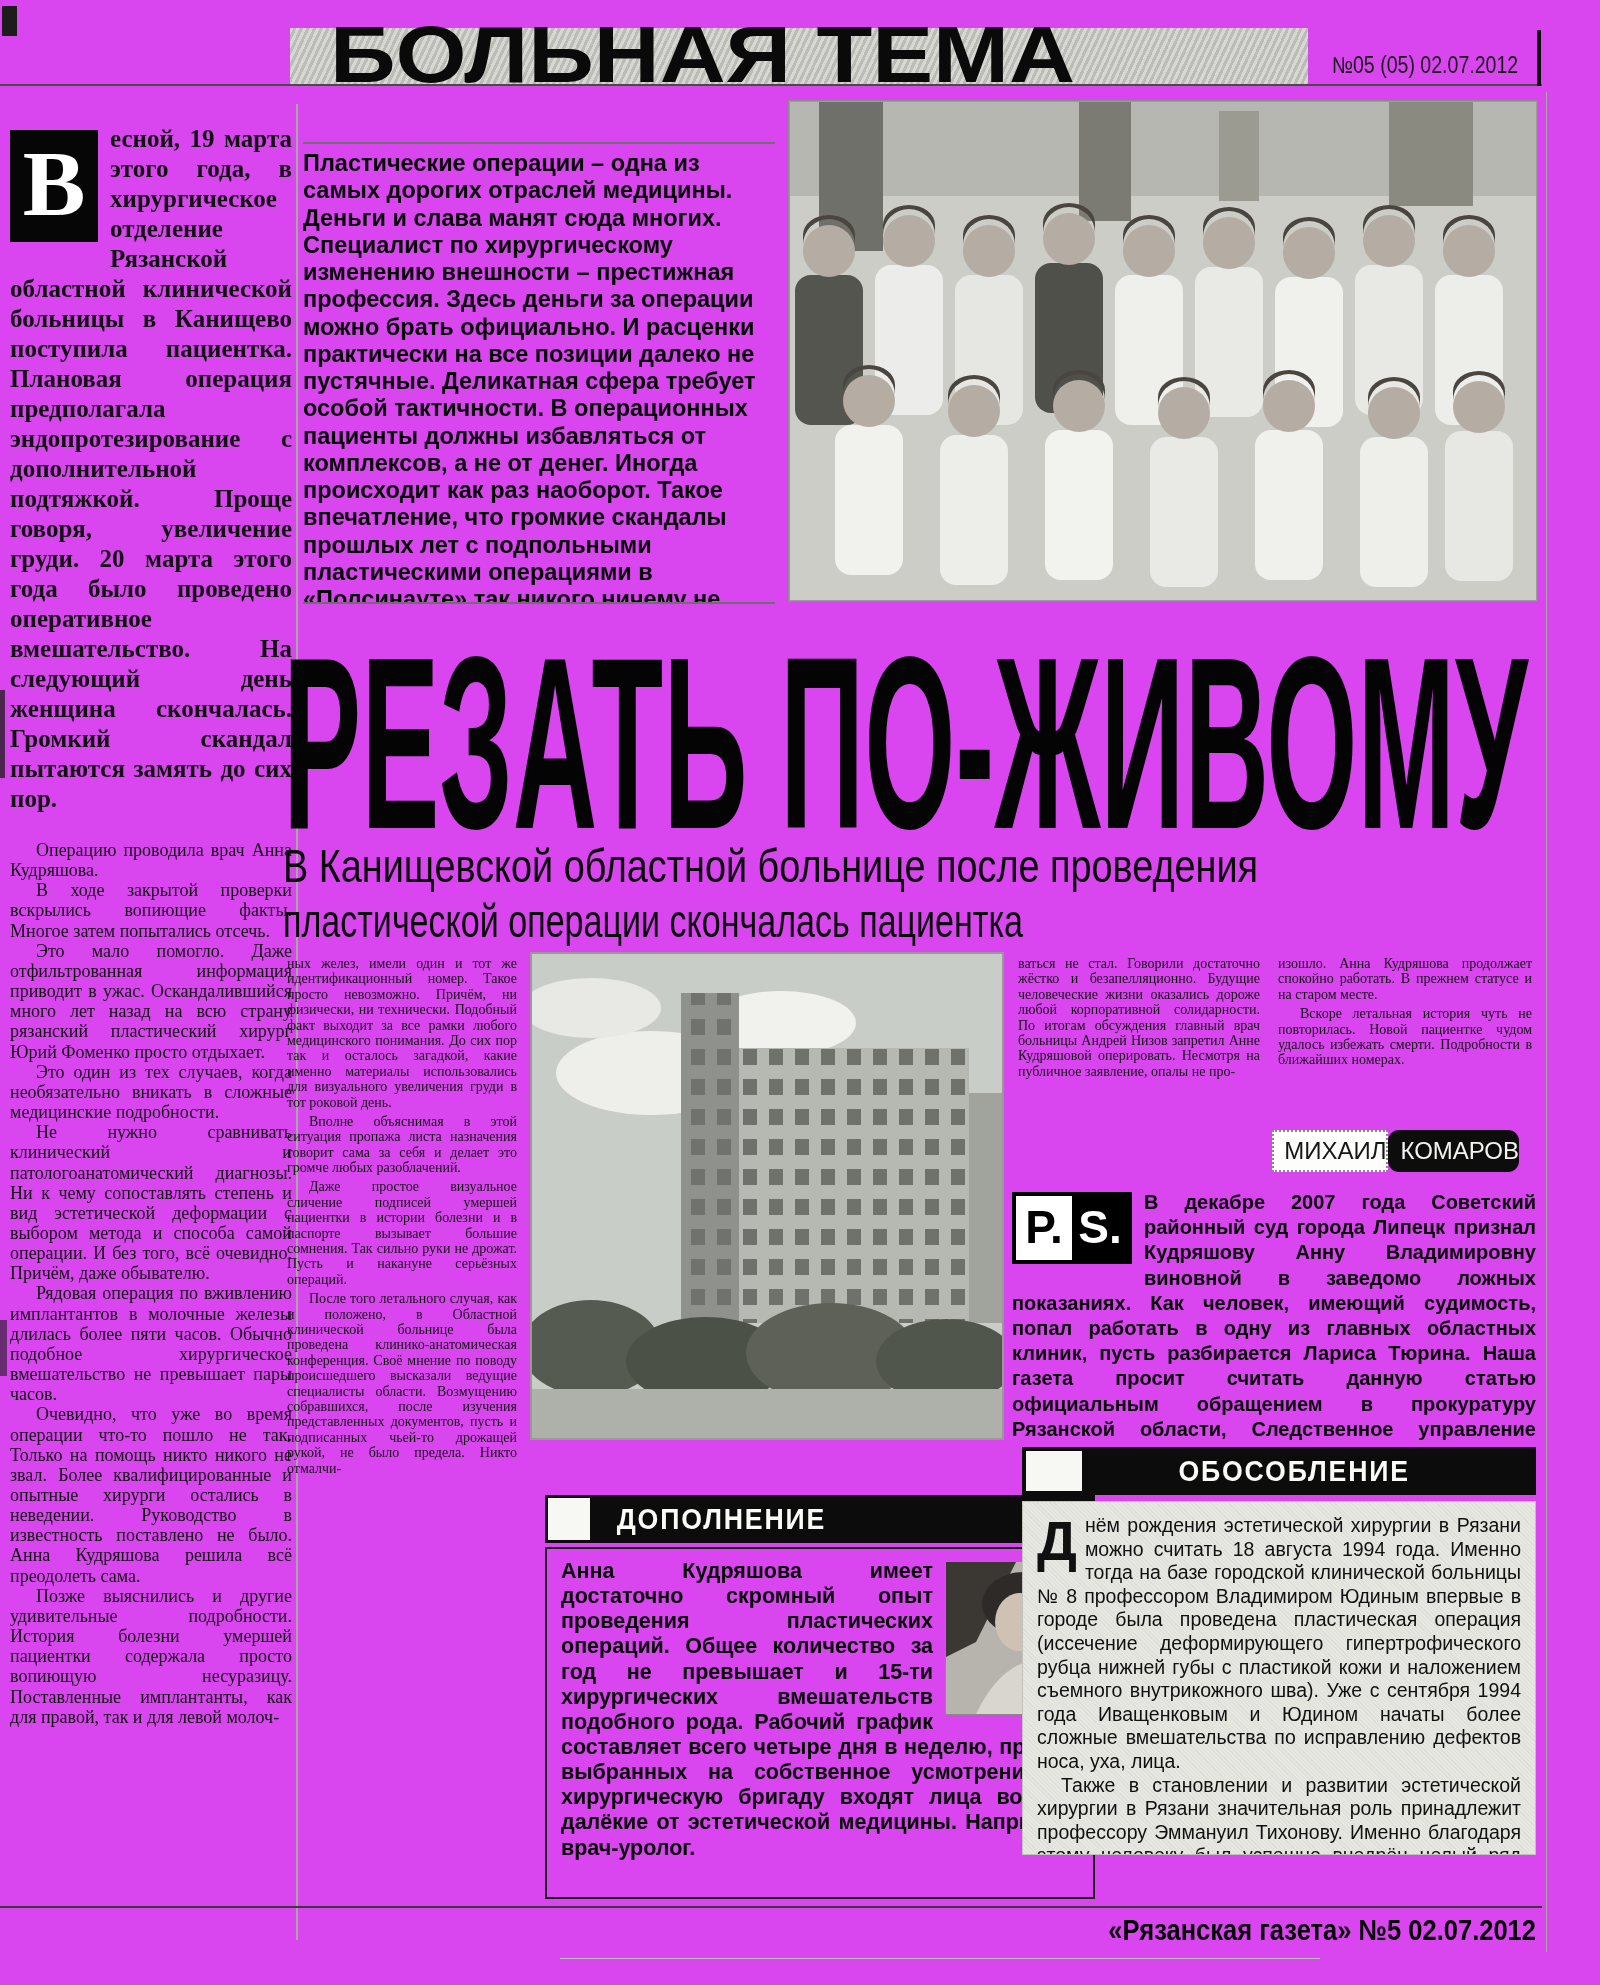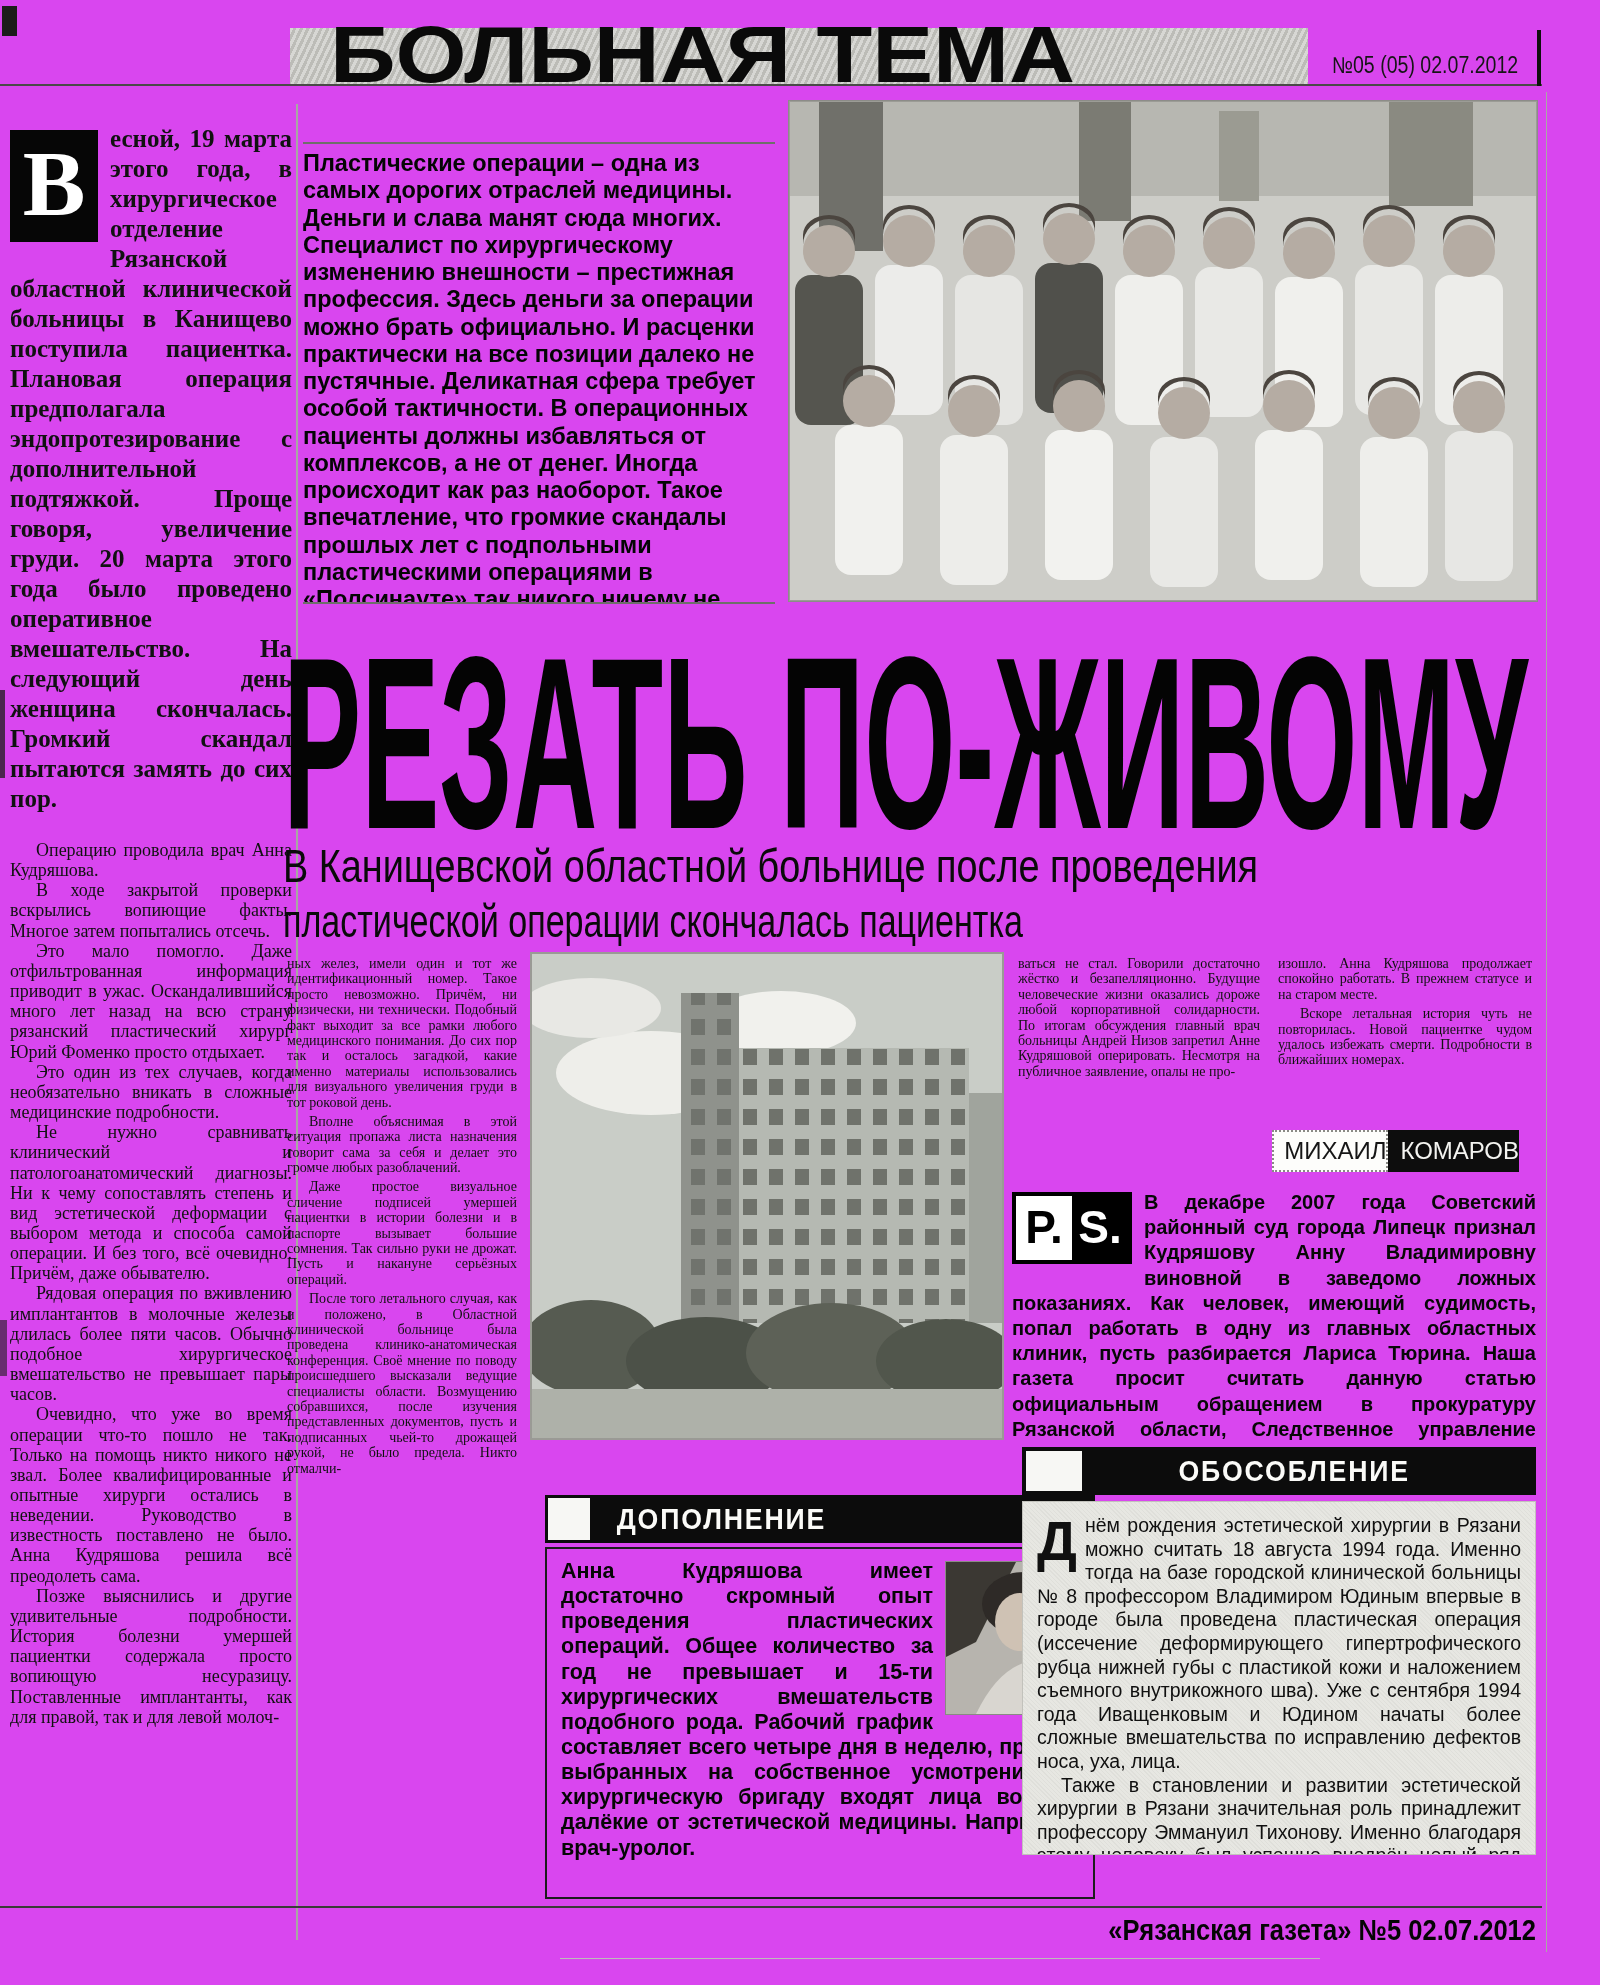--- a/index.html
+++ b/index.html
@@ -47,21 +47,21 @@
   .colB{position:absolute;left:1014px;top:952px;width:250px;height:292px;overflow:hidden;}
   .colC{position:absolute;left:1274px;top:952px;width:262px;height:176px;overflow:hidden;}
   .news-p{margin:4px;font-size:14px;line-height:1.1;text-align:justify;text-indent:22px;}
   .news-p.cont{text-indent:0;}
 
   
   .byline{position:absolute;left:1289px;top:1130px;width:230px;height:42px;display:flex;
      font-family:"Liberation Sans",sans-serif;font-size:24px;justify-content:flex-end;}
   .by-first{width:122px;background:#fdfdfb;border:2px dotted #8a8a85;color:#161616;
      display:flex;align-items:center;padding-left:10px;box-sizing:border-box;}
-  .by-last{flex:1;background:#0d0d0d;color:#f3f3f0;display:flex;align-items:center;padding-left:12px;}
+  .by-last{flex:1;background:#0d0d0d;color:#f3f3f0;display:flex;align-items:center;padding-left:12px;border-radius:11px;}
 
   
   .ps{position:absolute;left:1012px;top:1190px;width:524px;height:252px;overflow:hidden;}
   .ps-logo{float:left;width:112px;height:64px;border:4px solid #000;display:flex;margin:2px 12px 4px 0;
      font-family:"Liberation Sans",sans-serif;font-weight:bold;font-size:46px;}
   .ps-p{width:50%;background:#fff;color:#000;text-align:center;line-height:62px;}
   .ps-s{width:50%;background:#000;color:#fff;text-align:center;line-height:62px;}
   .ps-text{margin:0;font-family:"Liberation Sans",sans-serif;font-weight:bold;font-size:20px;
      line-height:1.26;text-align:justify;color:#070707;}
 

